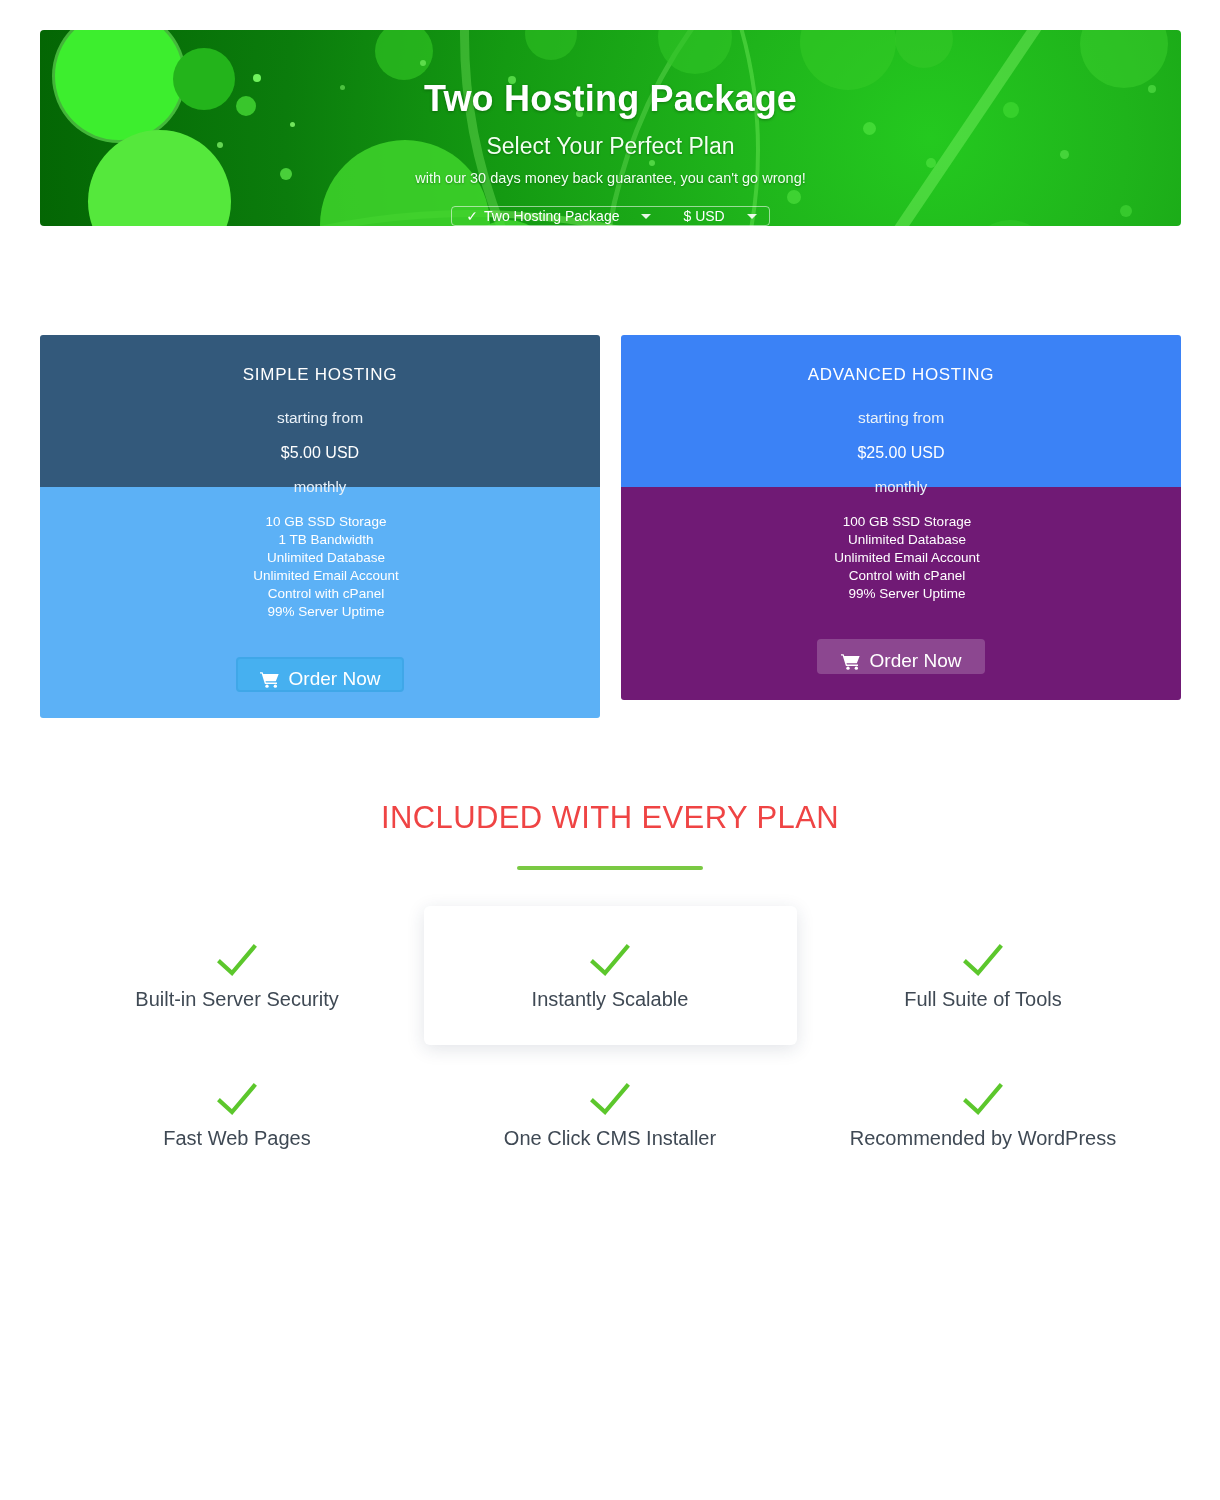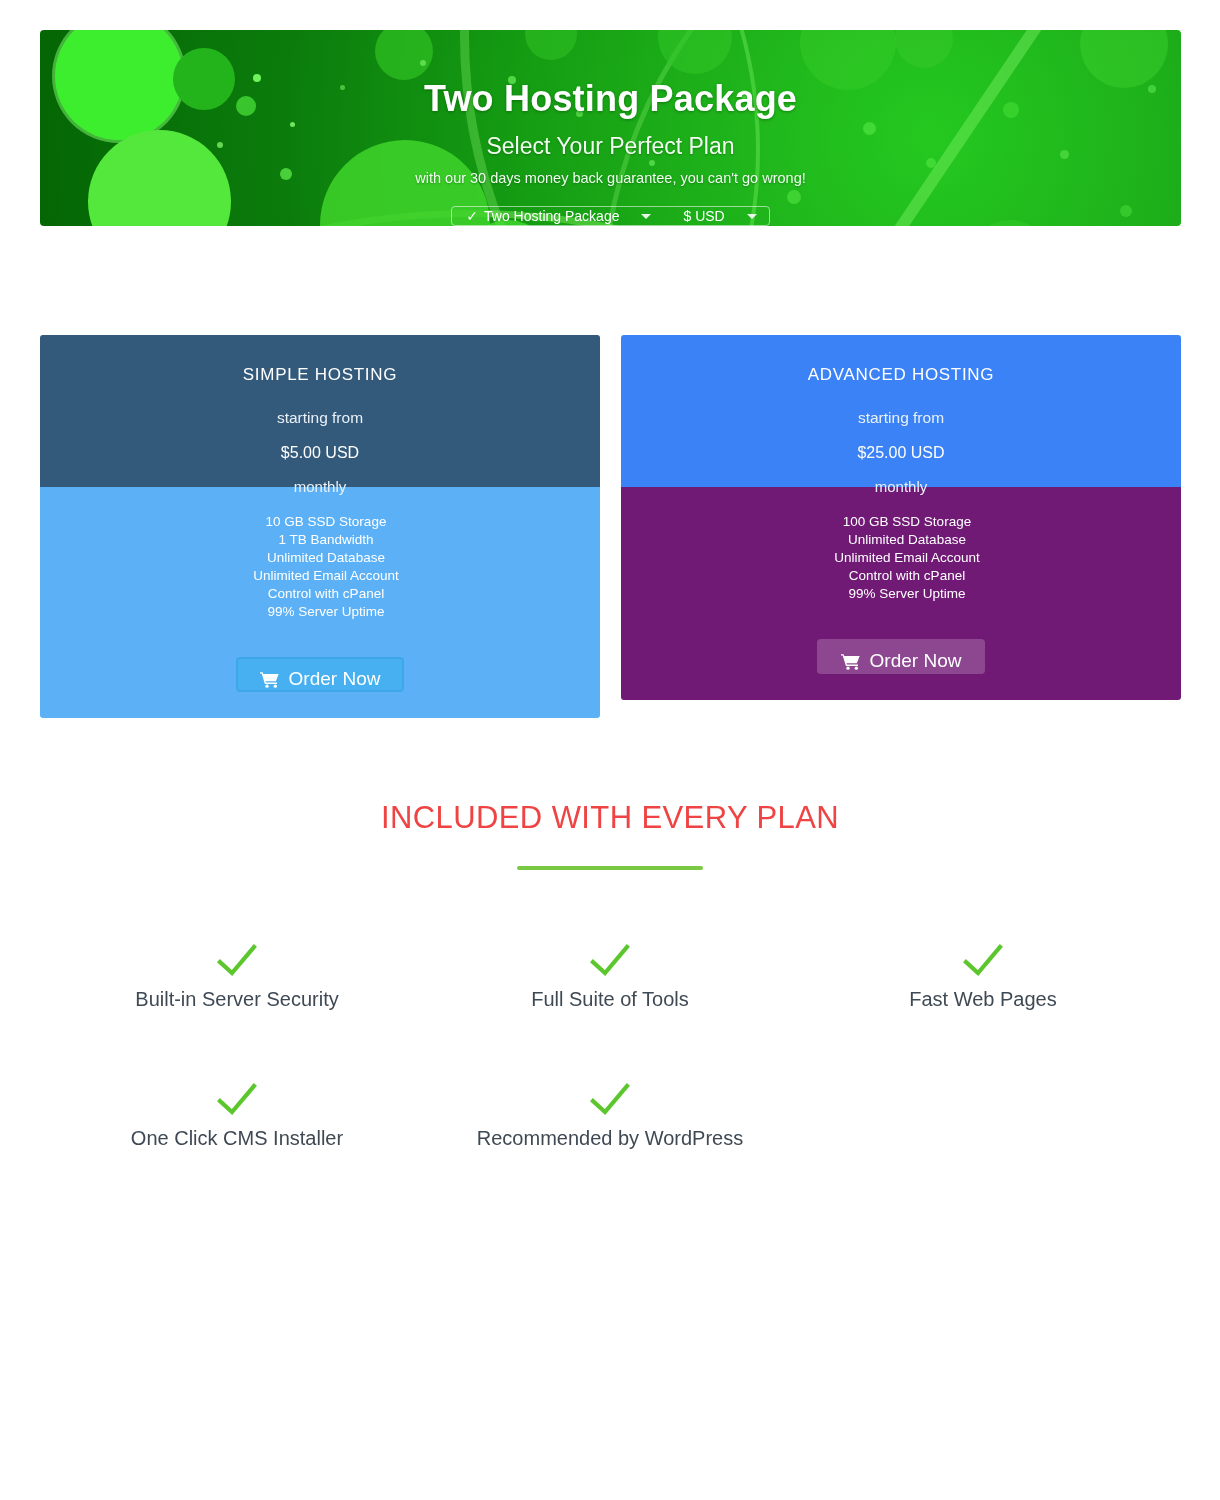--- a/index.html
+++ b/index.html
@@ -343,20 +343,28 @@
 
       <div class="feat-cell">
         <span class="check">
           <svg viewBox="0 0 46 40" width="46" height="40" aria-hidden="true">
             <path d="M6 22 L18 33 L40 7" fill="none" stroke="#5cc72c" stroke-width="4.2" stroke-linecap="square"></path>
           </svg>
         </span>
         <span class="feat-label">Built-in Server Security</span>
       </div>
 
+      <div class="feat-cell hovered">
+        <span class="check">
+          <svg viewBox="0 0 46 40" width="46" height="40" aria-hidden="true">
+            <path d="M6 22 L18 33 L40 7" fill="none" stroke="#5cc72c" stroke-width="4.2" stroke-linecap="square"></path>
+          </svg>
+        </span>
+        <span class="feat-label">Instantly Scalable</span>
+      </div>
 
       <div class="feat-cell">
         <span class="check">
           <svg viewBox="0 0 46 40" width="46" height="40" aria-hidden="true">
             <path d="M6 22 L18 33 L40 7" fill="none" stroke="#5cc72c" stroke-width="4.2" stroke-linecap="square"></path>
           </svg>
         </span>
         <span class="feat-label">Full Suite of Tools</span>
       </div>
 

